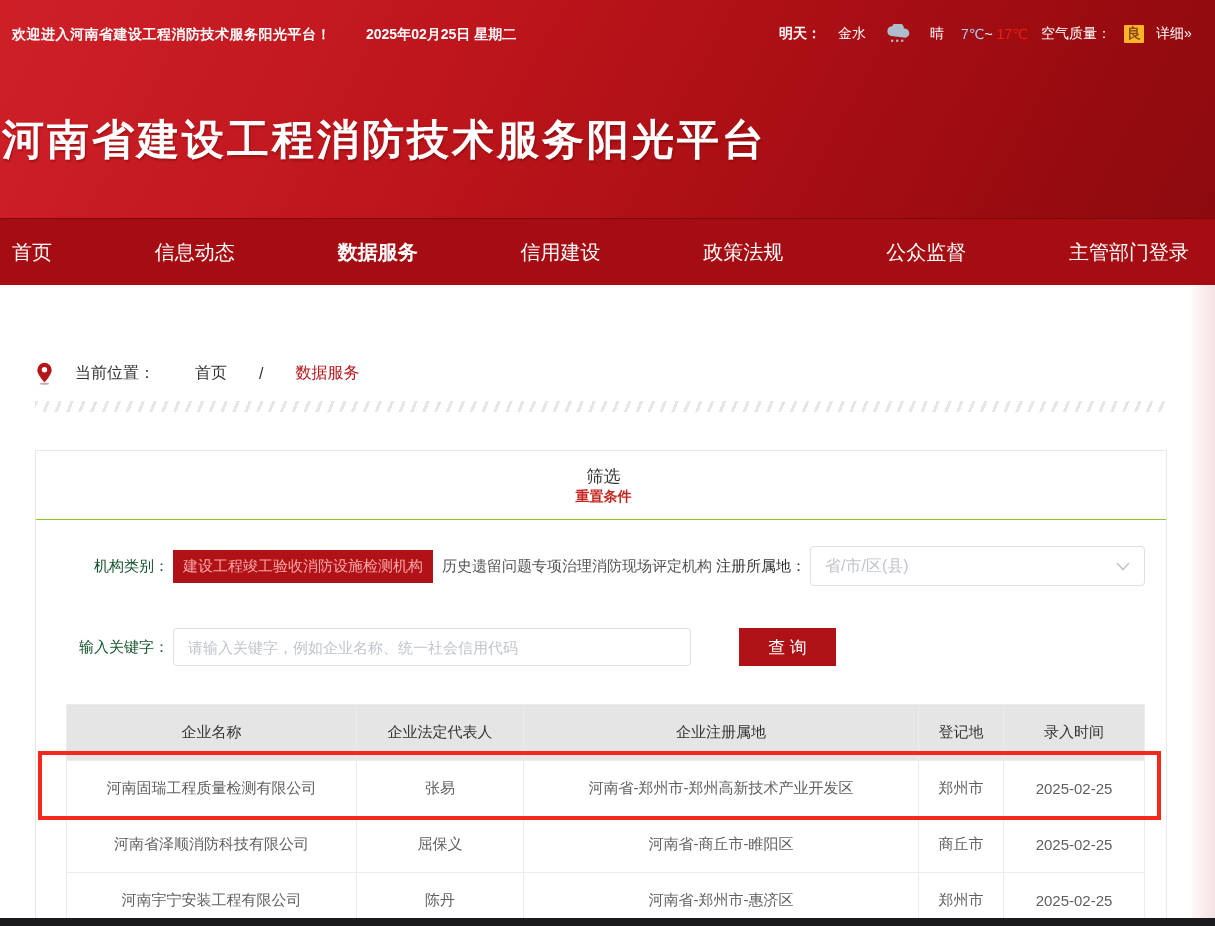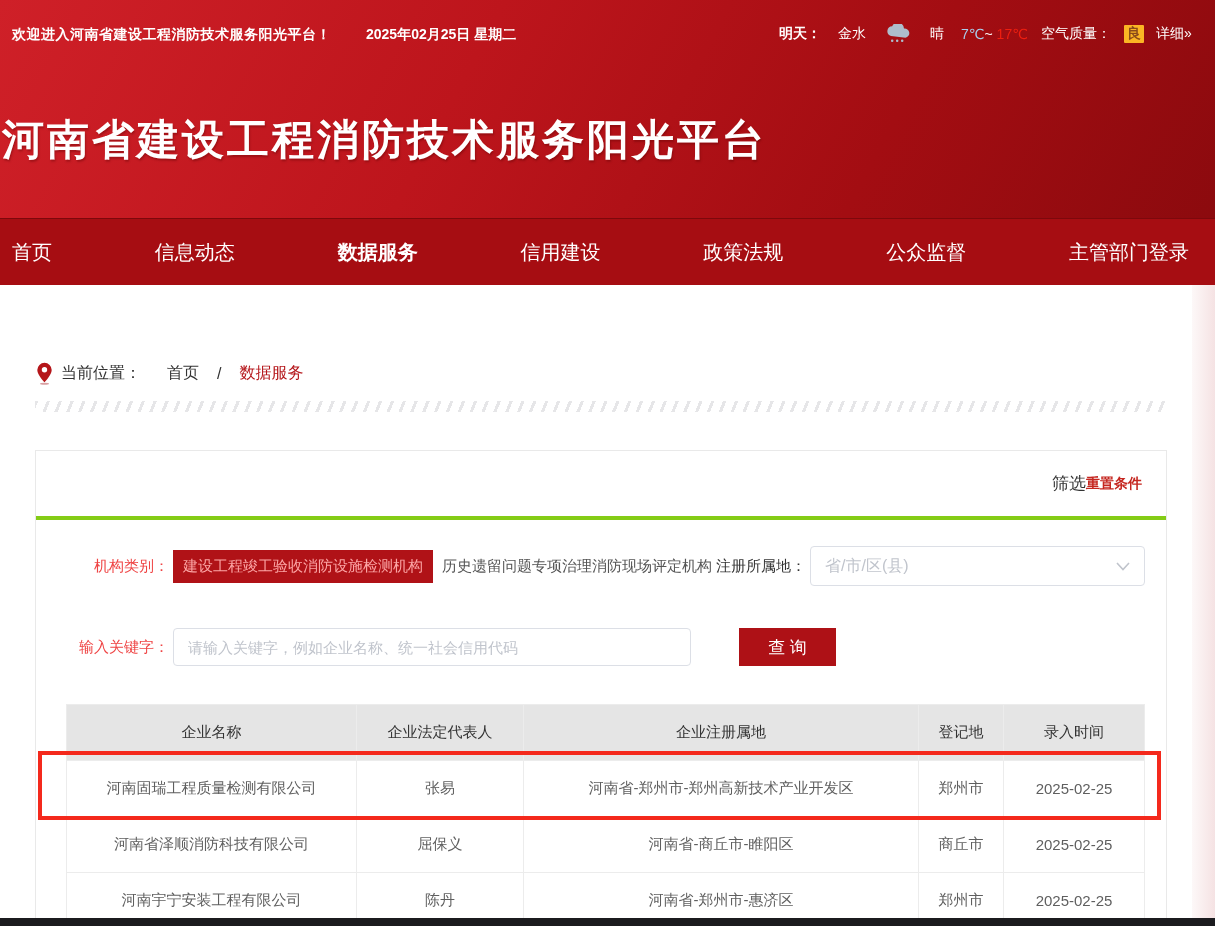--- a/index.html
+++ b/index.html
@@ -25,43 +25,43 @@
     color:#fff; letter-spacing:3px; text-shadow:1px 2px 2px rgba(90,0,0,.35); white-space:nowrap; }
 
   
   .nav { position:absolute; top:218px; left:0; width:1215px; height:67px; background:#a60d12;
     border-top:1px solid #7d080c; display:flex; align-items:center; justify-content:space-between;
     padding:0 26px 0 12px; color:#fff; font-size:20px; }
   .nav-item { cursor:pointer; white-space:nowrap; }
   .nav-item.active { font-weight:bold; }
 
   
-  .breadcrumb { position:absolute; top:362px; left:36px; display:flex; align-items:center; font-size:16px; color:#333; }
+  .breadcrumb { position:absolute; top:362px; left:36px; display:flex; align-items:center; font-size:16px; color:#333;gap:14px; }
   .pin-svg { width:17px; height:23px; display:block; margin-right:8px; }
   .crumb-label { margin-right:26px; }
   .crumb-home { cursor:pointer; }
   .crumb-sep { margin:0 18px; }
   .crumb-current { color:#b5161a; }
 
   .slash-divider { position:absolute; top:401px; left:35px; width:1135px; height:11px;
     background:repeating-linear-gradient(112deg,#e6e6e8 0 3px,transparent 3px 11px); }
 
   
   .panel { position:absolute; top:450px; left:35px; width:1132px; height:477px;
     background:#fff; border:1px solid #e9e9e9; border-bottom:none; }
   .panel-header { position:absolute; top:0; left:0; width:100%; height:69px;
-    display:flex; align-items:center; justify-content:flex-end;
-    padding:0 24px 0 29px; border-bottom:4px solid #84cc16; }
+    display:flex; align-items:center; justify-content:center;
+    padding:0 24px 0 29px; border-bottom:1px solid #84cc16;flex-direction:column; }
   .panel-title { font-size:17px; color:#333; }
   .reset-link { font-size:14px; color:#c5261f; font-weight:600; cursor:pointer; }
 
   .filter-row { position:absolute; left:0; width:100%; display:flex; align-items:center; }
   .row-category { top:92px; height:46px; }
   .row-keyword  { top:176px; height:40px; }
-  .f-label { width:133px; text-align:right; font-size:15px; color:#ef4444; flex:none; }
+  .f-label { width:133px; text-align:right; font-size:15px; color:#14532d; flex:none; }
   .chip-selected { margin-left:4px; background:#b01217; color:#fca5a5; font-size:15px;
     padding:7px 10px; cursor:pointer; white-space:nowrap; }
   .chip-plain { margin-left:9px; color:#555; font-size:15px; cursor:pointer; white-space:nowrap; }
 
   .region-group { position:absolute; left:637px; top:0; height:100%; display:flex; align-items:center; }
   .region-label { width:133px; text-align:right; font-size:15px; color:#333; flex:none; }
   .select-box { margin-left:4px; width:335px; height:40px; border:1px solid #dcdfe6; border-radius:4px;
     display:flex; align-items:center; justify-content:space-between; padding:0 14px;
     color:#c0c4cc; font-size:16px; cursor:pointer; background:#fff; }
   .chev-svg { width:14px; height:9px; display:block; }

